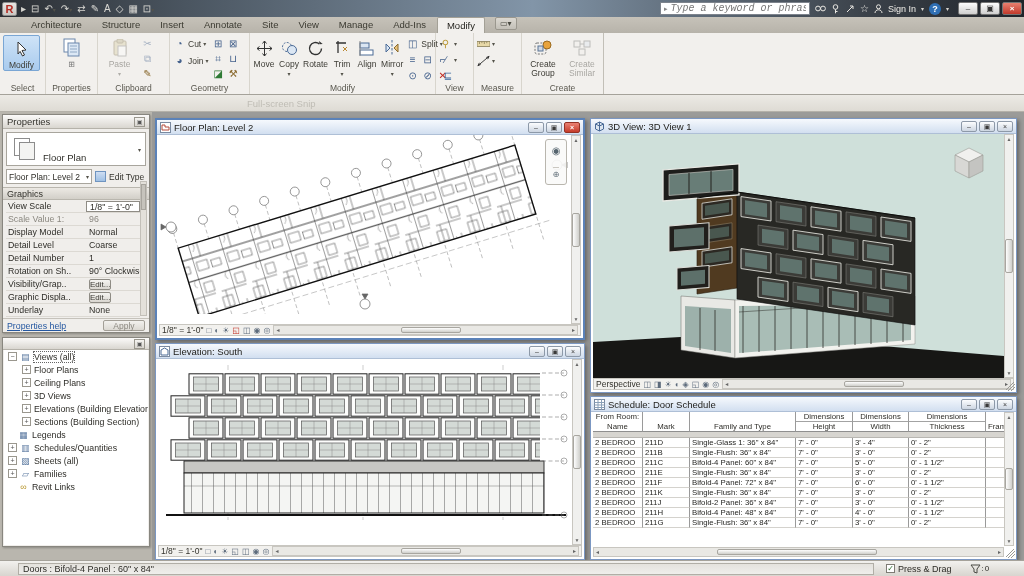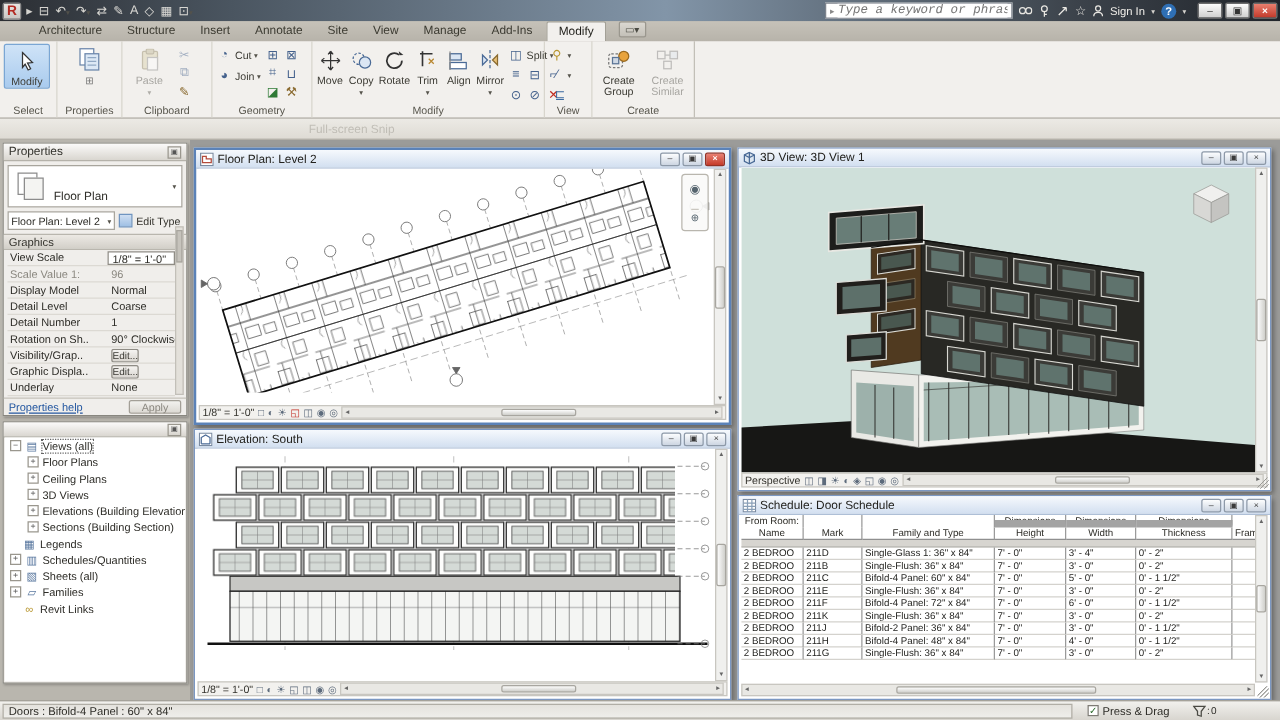--- a/index.html
+++ b/index.html
@@ -112,27 +112,27 @@
   .navbar{position:absolute;right:4px;top:4px;width:22px;height:46px;background:rgba(250,250,248,.92);border:1px solid #b9b6ae;border-radius:3px;
     display:flex;flex-direction:column;align-items:center;justify-content:space-around;font-size:10px;color:#55646e;}
 
   
   .sched-body{position:absolute;left:2px;right:12px;top:15px;bottom:13px;background:#fff;overflow:hidden;font-size:7.8px;}
   .sch-title{height:11px;line-height:11px;text-align:center;border-bottom:1px solid #8f8f8f;color:#222;}
   .sch-grid{display:grid;grid-template-columns:50px 47px 106px 57px 56px 77px 1fr;}
   .sch-cell{border-right:1px solid #9a9a9a;padding:0 2px;height:10px;line-height:10px;overflow:hidden;white-space:nowrap;}
   .sch-head .sch-cell{text-align:center;}
   .sch-head2 .sch-cell{text-align:center;border-bottom:1px solid #8f8f8f;}
-  .dim-underline{border-bottom:6px solid #a3a3a3;}
+  .dim-underline{border-bottom:1px solid #a3a3a3;}
   .sch-gray{height:6px;background:#d7d5d0;border-bottom:1px solid #b8b6b1;}
   .sch-row .sch-cell{border-bottom:1px solid #d4d2cd;color:#1f1f1c;}
 
   
   .statusbar{position:absolute;left:0;top:560px;width:1024px;height:16px;background:linear-gradient(#f2f1ee,#d8d5cf);border-top:1px solid #a5a29a;display:flex;align-items:center;font-size:9px;color:#2e2d28;}
-  .status-sel{margin-left:2px;width:856px;height:12px;border:1px solid #b1aea6;background:linear-gradient(#e4e2dd,#efeeeb);display:flex;align-items:flex-start;padding:0 4px;}
+  .status-sel{margin-left:18px;width:856px;height:12px;border:1px solid #b1aea6;background:linear-gradient(#e4e2dd,#efeeeb);display:flex;align-items:flex-start;padding:0 4px;}
   .pressdrag{display:flex;align-items:center;gap:3px;margin-left:12px;}
   .cbx{width:9px;height:9px;border:1px solid #7e7b74;background:#fff;font-size:8px;line-height:8px;text-align:center;color:#2b6b2b;}
   .filter{display:flex;align-items:center;gap:1px;margin-left:18px;}
 
   svg{display:block;}
 </style>
 </head>
 <body>
 
 <div class="titlebar">
@@ -364,20 +364,42 @@
           <span class="sicon">∕</span>
           <span class="caret">▾</span>
         </span>
       <span class="srow">
           <span class="sicon" style="color:#3c6aa0;">⊑</span>
         </span>
     </div>
     <span class="plabel">View</span>
   </div>
 
+  <div class="rpanel" style="width:48px;">
+    <div class="stack" style="gap:4px;align-items:center;">
+      <span class="srow">
+        <span class="sicon">
+          <svg width="16" height="8" viewBox="0 0 16 8">
+              <rect x="0" y="1" width="16" height="6" fill="#e8d9a8" stroke="#8a7f5a"></rect>
+              <path d="M3 1v3M6 1v2M9 1v3M12 1v2" stroke="#8a7f5a"></path>
+            </svg>
+        </span>
+        <span class="caret">▾</span>
+      </span>
+      <span class="srow">
+        <span class="sicon">
+          <svg width="14" height="12" viewBox="0 0 14 12">
+              <path d="M1 11L13 1M1 11l1.5-3M1 11l3-1.2M13 1l-3 1.2M13 1l-1.5 3" stroke="#333" fill="none"></path>
+            </svg>
+        </span>
+        <span class="caret">▾</span>
+      </span>
+    </div>
+    <span class="plabel">Measure</span>
+  </div>
 
   <div class="rpanel" style="width:82px;border-right:1px solid #c2bfb7;">
     <div class="bigbtn">
       <span class="bicon">
         <svg width="18" height="16" viewBox="0 0 18 16">
             <rect x="1" y="3" width="11" height="11" rx="2" fill="none" stroke="#777" stroke-dasharray="2 1.4"></rect>
             <circle cx="13" cy="5" r="4" fill="#e8a33c" stroke="#9a6a1f"></circle>
             <rect x="4" y="6" width="5" height="5" fill="#cfd8e4" stroke="#5a7496"></rect>
           </svg>
       </span>

